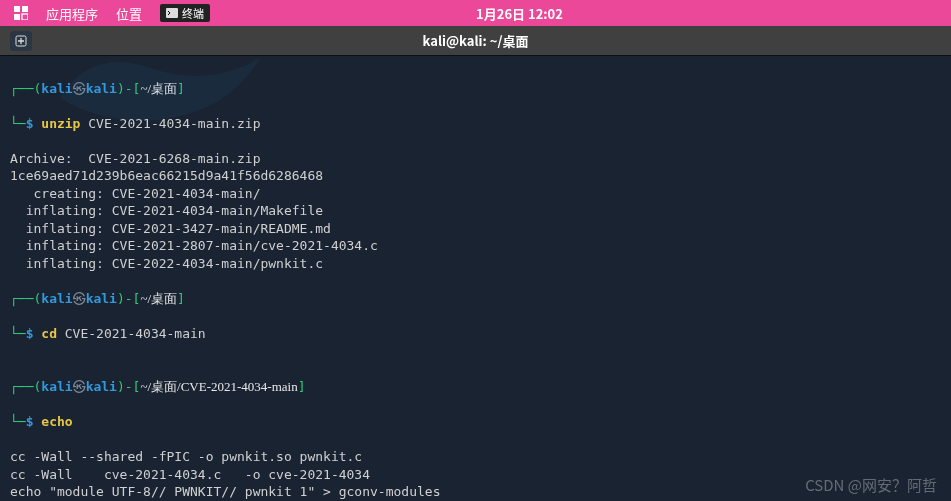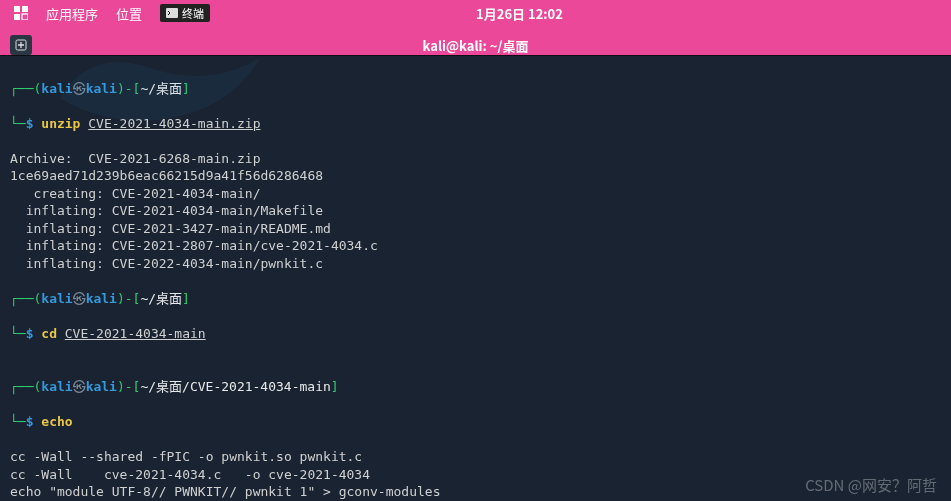--- a/index.html
+++ b/index.html
@@ -24,23 +24,23 @@
 }
 .tp-left { display: flex; align-items: center; gap: 18px; padding-left: 14px; }
 .tp-icon { width: 14px; height: 14px; display: inline-block; }
 .tp-item { color: #fff; font-family: "Noto Sans CJK SC", sans-serif; }
 .tp-center {
   position: absolute; left: 50%; transform: translateX(-50%);
   font-family: "Noto Sans CJK SC", sans-serif; font-weight: bold; margin-left: 44px;
 }
 .titlebar {
   height: 30px;
-  background: #ec4899;
+  background: #404040;
   display: flex;
-  align-items: flex-end;
+  align-items: center;
   position: relative;
   border-bottom: 1px solid #0a0f16;
 }
 .titlebar-btn {
   width: 22px; height: 20px; margin-left: 10px;
   background: #2a3644; border-radius: 3px;
   display: flex; align-items: center; justify-content: center;
   color: #ddd; font-size: 12px;
 }
 .titlebar-title {
@@ -49,24 +49,24 @@
   font-weight: bold; font-size: 13px;
 }
 .terminal {
   padding: 6px 10px 10px 10px;
   line-height: 1.35;
   font-size: 13px;
   white-space: pre;
 }
 .c-gray { color: #7a8794; }
 .c-cyanbold { color: #3498db; font-weight: bold; }
-.c-white { color: #e8e8e8; }
+.c-white { color: #e8e8e8; font-family: Liberation Serif, serif; }
 .c-yellow { color: #e8c547; font-weight: bold; }
 .c-green { color: #2ecc71; }
-.c-link { color: #d0d0d0; text-decoration: underline; }
+.c-link { color: #d0d0d0; }
 .c-out { color: #d0d0d0; }
 .prompt-line { display: block; }
 .watermark {
   position: absolute; bottom: 6px; right: 14px;
   color: rgba(160,165,170,.55);
   font-family: "Noto Sans CJK SC", sans-serif;
   font-size: 15px;
   margin-left: 24px;
 }
 .dragon-bg {

